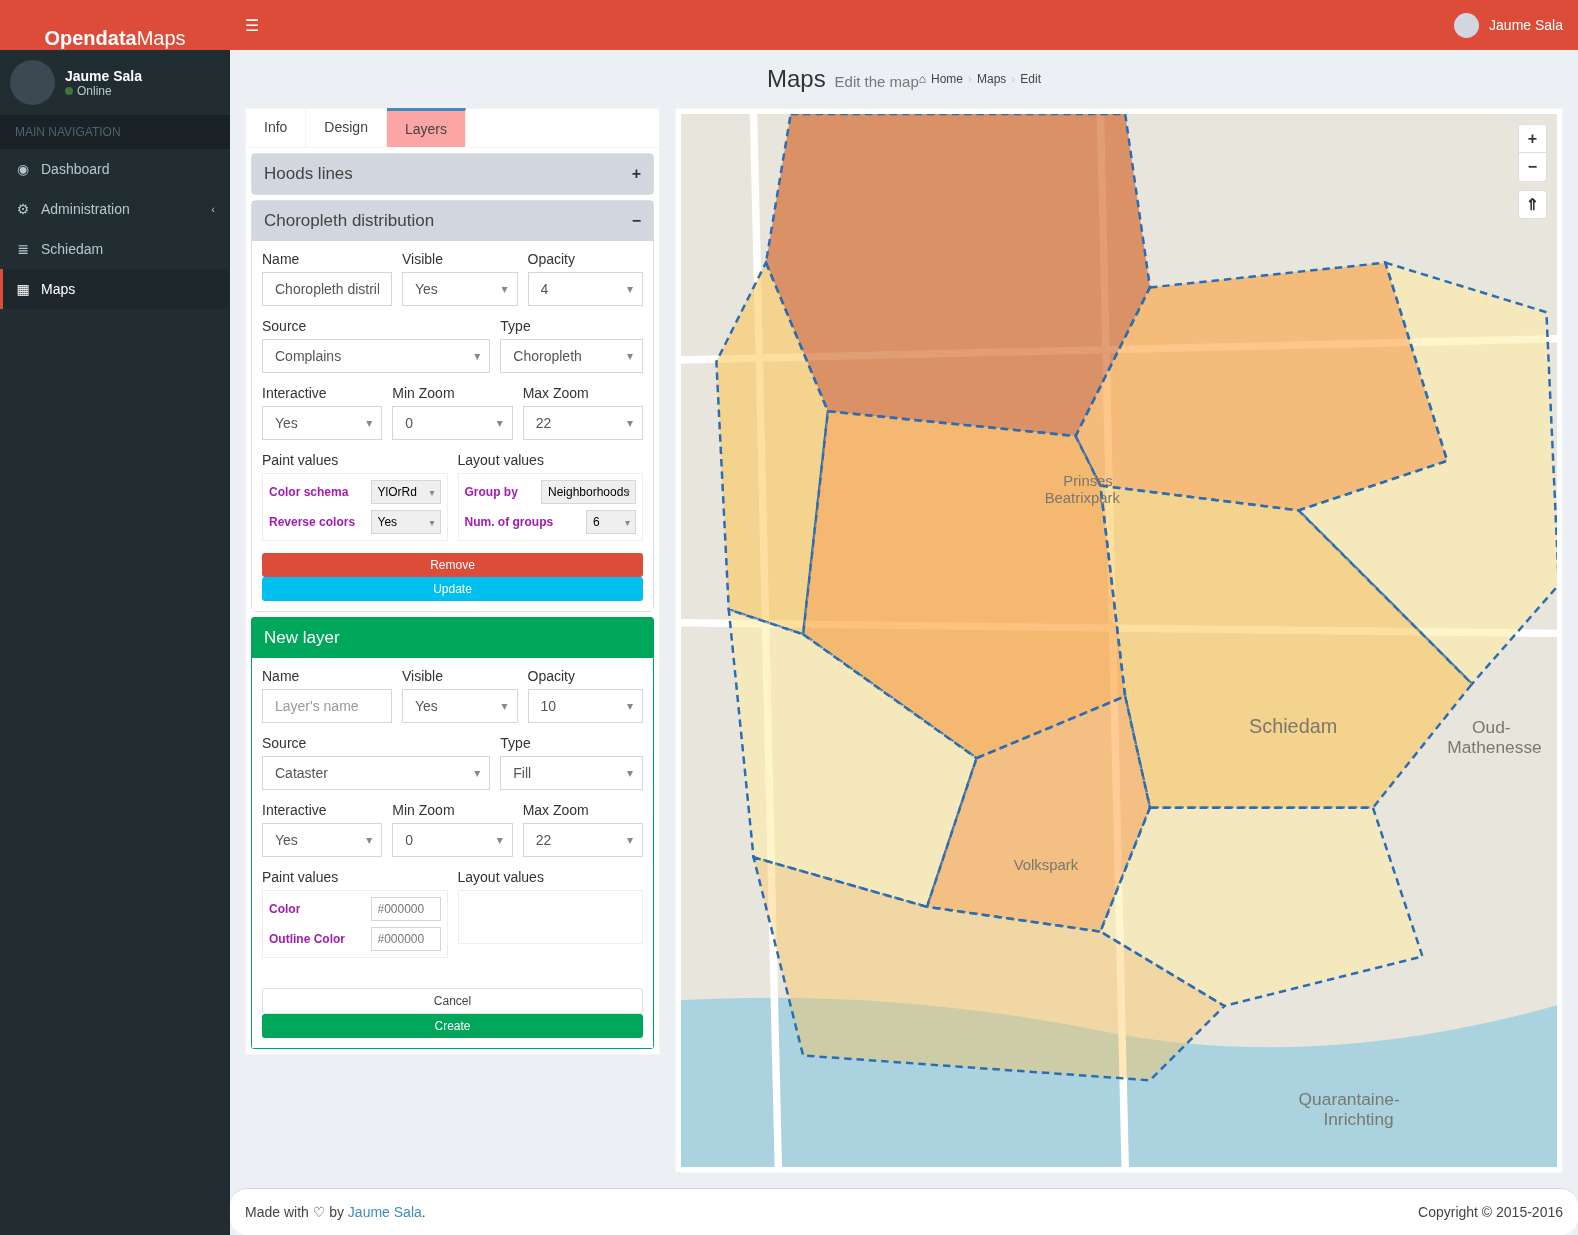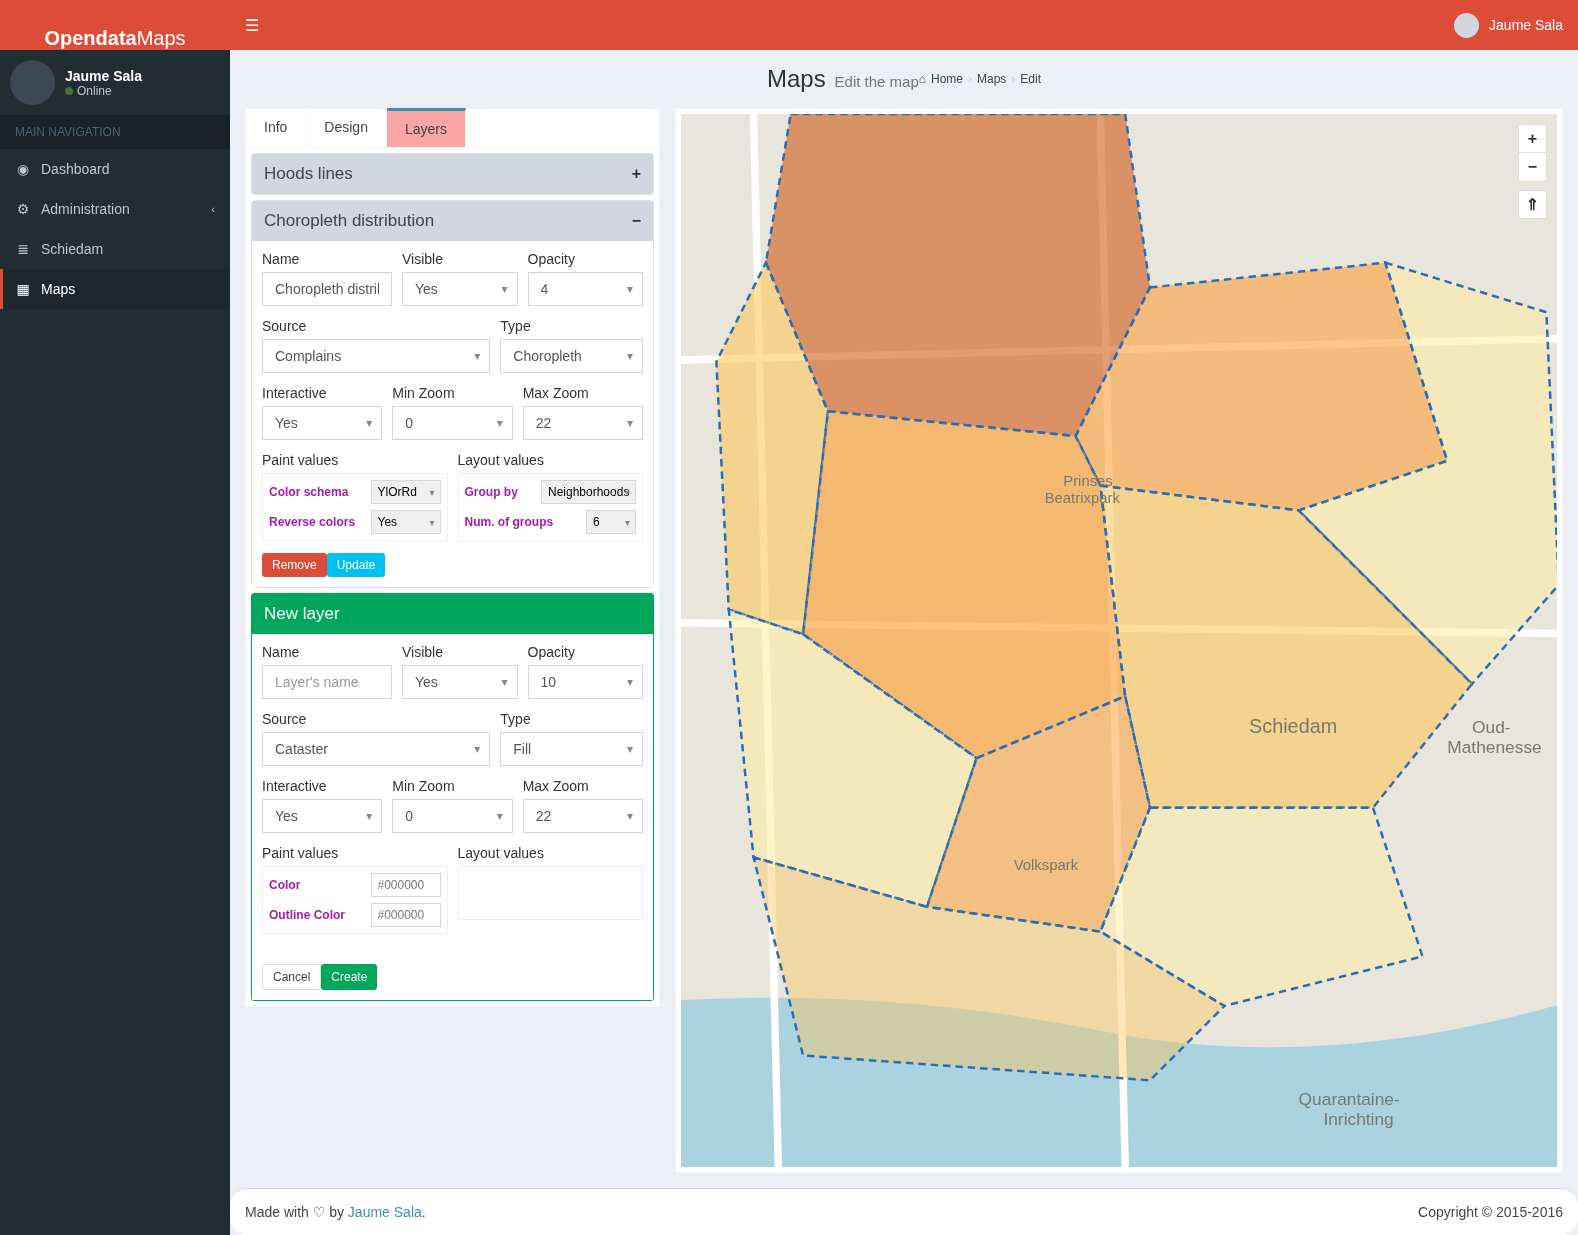--- a/index.html
+++ b/index.html
@@ -73,21 +73,21 @@
 .sub-select-wrap { position: relative; width: 115px; }
 .sub-select, .sub-input { width: 100%; height: 24px; padding: 2px 6px; border: 1px solid #d2d6de; font-size: 12px; }
 .sub-select-wrap::after { content: '▾'; position: absolute; right: 6px; top: 50%; transform: translateY(-50%); color: #888; pointer-events: none; font-size: 10px; }
 .sub-select { appearance: none; }
 
 .btn { padding: 5px 10px; border-radius: 3px; border: none; font-size: 12px; cursor: pointer; color: #fff; }
 .btn-danger { background: #dd4b39; }
 .btn-info { background: #00c0ef; }
 .btn-success { background: #00a65a; }
 .btn-default { background: #fff; border: 1px solid #ddd; color: #444; }
-.panel-actions { display: flex; justify-content: flex-start; margin-top: 8px; }
+.panel-actions { display: flex; justify-content: center; margin-top: 8px; flex-direction: column; }
 
 
 .new-layer-header { background: #00a65a; color: #fff; padding: 10px 12px; font-size: 17px; }
 .new-layer-box { border: 1px solid #00a65a; border-radius: 3px; margin: 5px; }
 .new-layer-body { padding: 10px; background: #fff; }
 
 
 .map-box { background: #fff; border: 1px solid #f4f4f4; padding: 5px; height: 100%; }
 .map-area { width: 100%; height: 100%; min-height: 850px; position: relative; background: #e8e5dd; overflow: hidden; }
 .map-controls { position: absolute; top: 10px; right: 10px; display: flex; flex-direction: column; }

